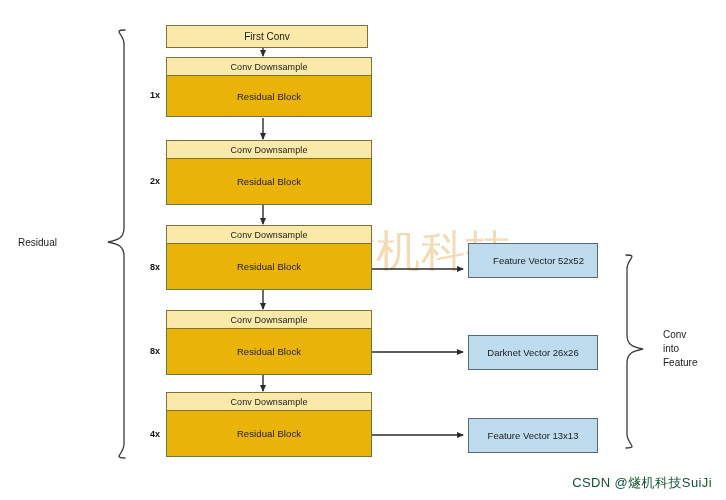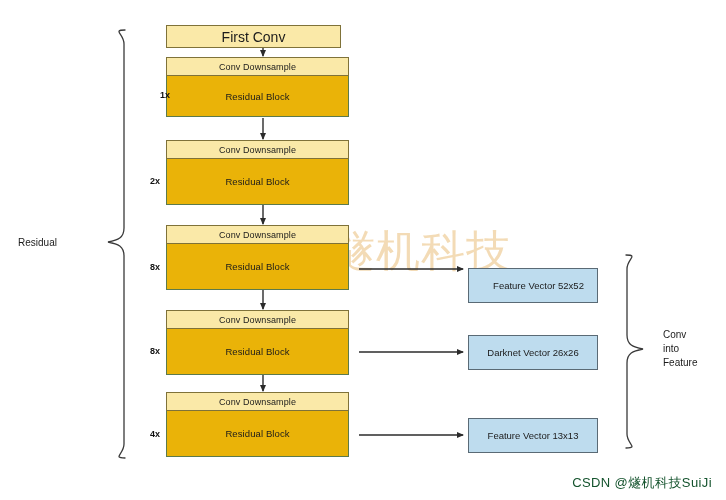--- a/index.html
+++ b/index.html
@@ -19,21 +19,21 @@
     left: 0; top: 0;
     width: 726px;
     height: 500px;
   }
   .abs { position: absolute; }
 
   
   .stage {
     position: absolute;
     left: 166px;
-    width: 183px;
+    width: 206px;
     box-sizing: border-box;
   }
   .conv-band {
     height: 19px;
     background: #fae9a8;
     border: 1px solid #7f7239;
     box-sizing: border-box;
     display: flex;
     align-items: center;
     justify-content: center;
@@ -50,29 +50,29 @@
     align-items: center;
     justify-content: center;
     font-size: 9.5px;
     color: #1b1b1b;
     letter-spacing: .1px;
   }
   .first-conv {
     position: absolute;
     left: 166px;
     top: 25px;
-    width: 175px;
+    width: 202px;
     height: 23px;
     background: #fae9a8;
     border: 1px solid #7f7239;
     box-sizing: border-box;
     display: flex;
     align-items: center;
     justify-content: center;
-    font-size: 14px;
+    font-size: 10px;
     color: #1b1b1b;
   }
 
   
   .mult {
     position: absolute;
     width: 26px;
     text-align: right;
     font-size: 9px;
     font-weight: bold;
@@ -167,21 +167,21 @@
   </div>
 
   <div class="stage" style="top:57px;">
     <div class="conv-band">
       <span>Conv Downsample</span>
     </div>
     <div class="resid-band" style="height:41px;">
       <span>Residual Block</span>
     </div>
   </div>
-  <div class="mult" style="left:144px; top:90px;">1x</div>
+  <div class="mult" style="left:134px; top:90px;">1x</div>
 
   <div class="stage" style="top:140px;">
     <div class="conv-band">
       <span>Conv Downsample</span>
     </div>
     <div class="resid-band" style="height:46px;">
       <span>Residual Block</span>
     </div>
   </div>
   <div class="mult" style="left:134px; top:176px;">2x</div>
@@ -209,21 +209,21 @@
   <div class="stage" style="top:392px;">
     <div class="conv-band">
       <span>Conv Downsample</span>
     </div>
     <div class="resid-band" style="height:46px;">
       <span>Residual Block</span>
     </div>
   </div>
   <div class="mult" style="left:134px; top:429px;">4x</div>
 
-  <div class="fvec" style="top:268px;padding-left:11px;">
+  <div class="fvec" style="top:243px;padding-left:11px;">
     <span>Feature Vector 52x52</span>
   </div>
   <div class="fvec" style="top:335px;">
     <span>Darknet Vector 26x26</span>
   </div>
   <div class="fvec" style="top:418px;">
     <span>Feature Vector 13x13</span>
   </div>
 
   <div class="side-label" style="left:18px; top:236px;">Residual</div>

